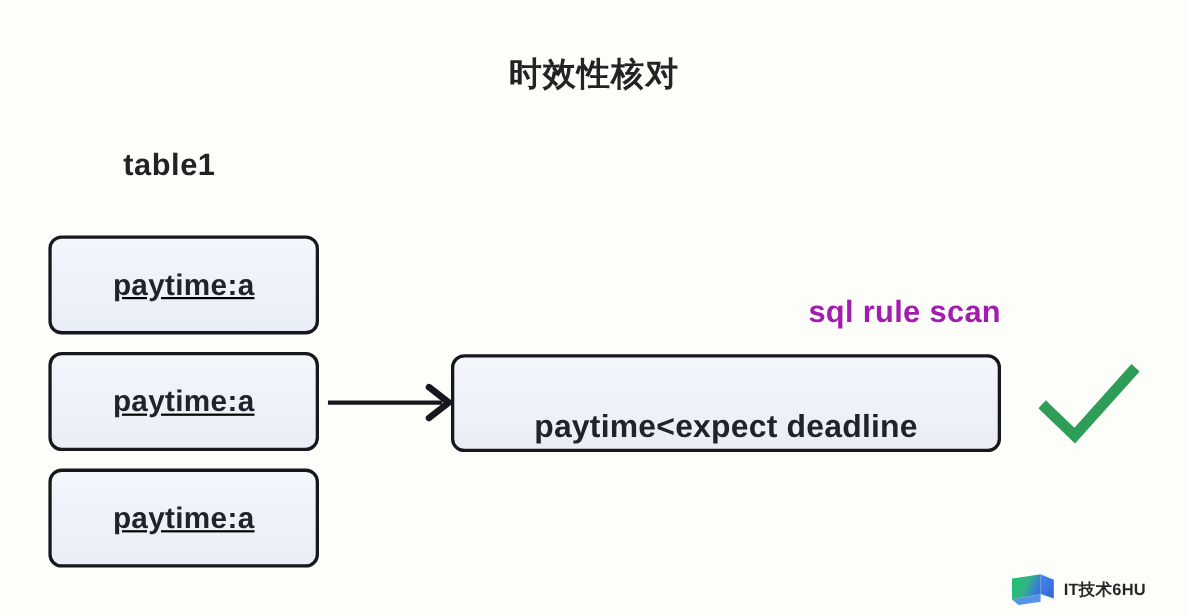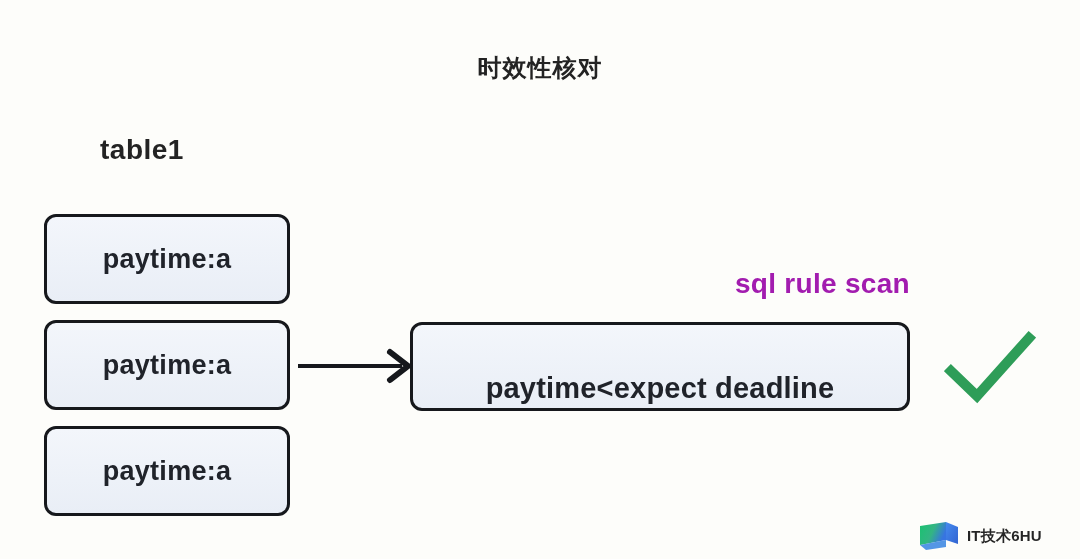--- a/index.html
+++ b/index.html
@@ -21,31 +21,31 @@
     height: 559px;
   }
 
   
   .diagram-title {
     position: absolute;
     left: 0;
     top: 48px;
     width: 1080px;
     text-align: center;
-    font-size: 24px;
+    font-size: 30px;
     font-weight: 700;
     color: #232323;
     letter-spacing: 1px;
     line-height: 40px;
   }
 
   
   .table-label {
     position: absolute;
-    left: 100px;
+    left: 112px;
     top: 130px;
     font-size: 28px;
     font-weight: 700;
     color: #232323;
     line-height: 40px;
     letter-spacing: 0.5px;
   }
 
   
   .row-stack {
@@ -59,20 +59,21 @@
     width: 246px;
     height: 90px;
     box-sizing: border-box;
     border: 3px solid #16181c;
     border-radius: 12px;
     background: linear-gradient(180deg, #f3f6fb 0%, #e9eef6 100%);
     display: flex;
     align-items: center;
     justify-content: center;
     margin-bottom: 16px;
+    text-decoration: underline;
   }
   .row-box:last-child {
     margin-bottom: 0;
   }
   .row-box-text {
     font-size: 27px;
     font-weight: 700;
     color: #20232a;
     letter-spacing: 0.3px;
     white-space: nowrap;

